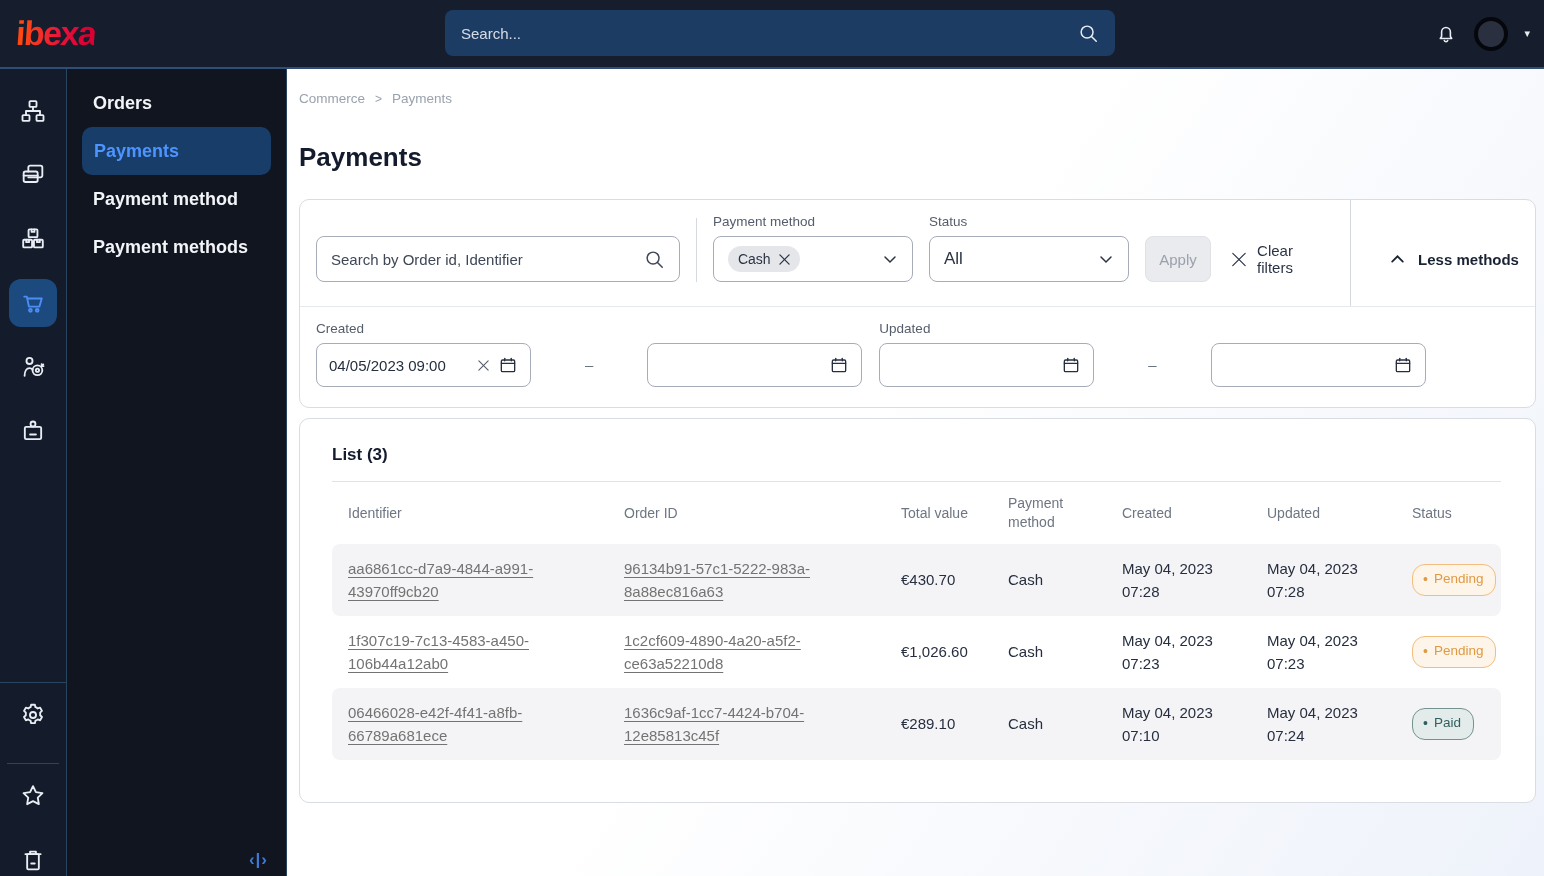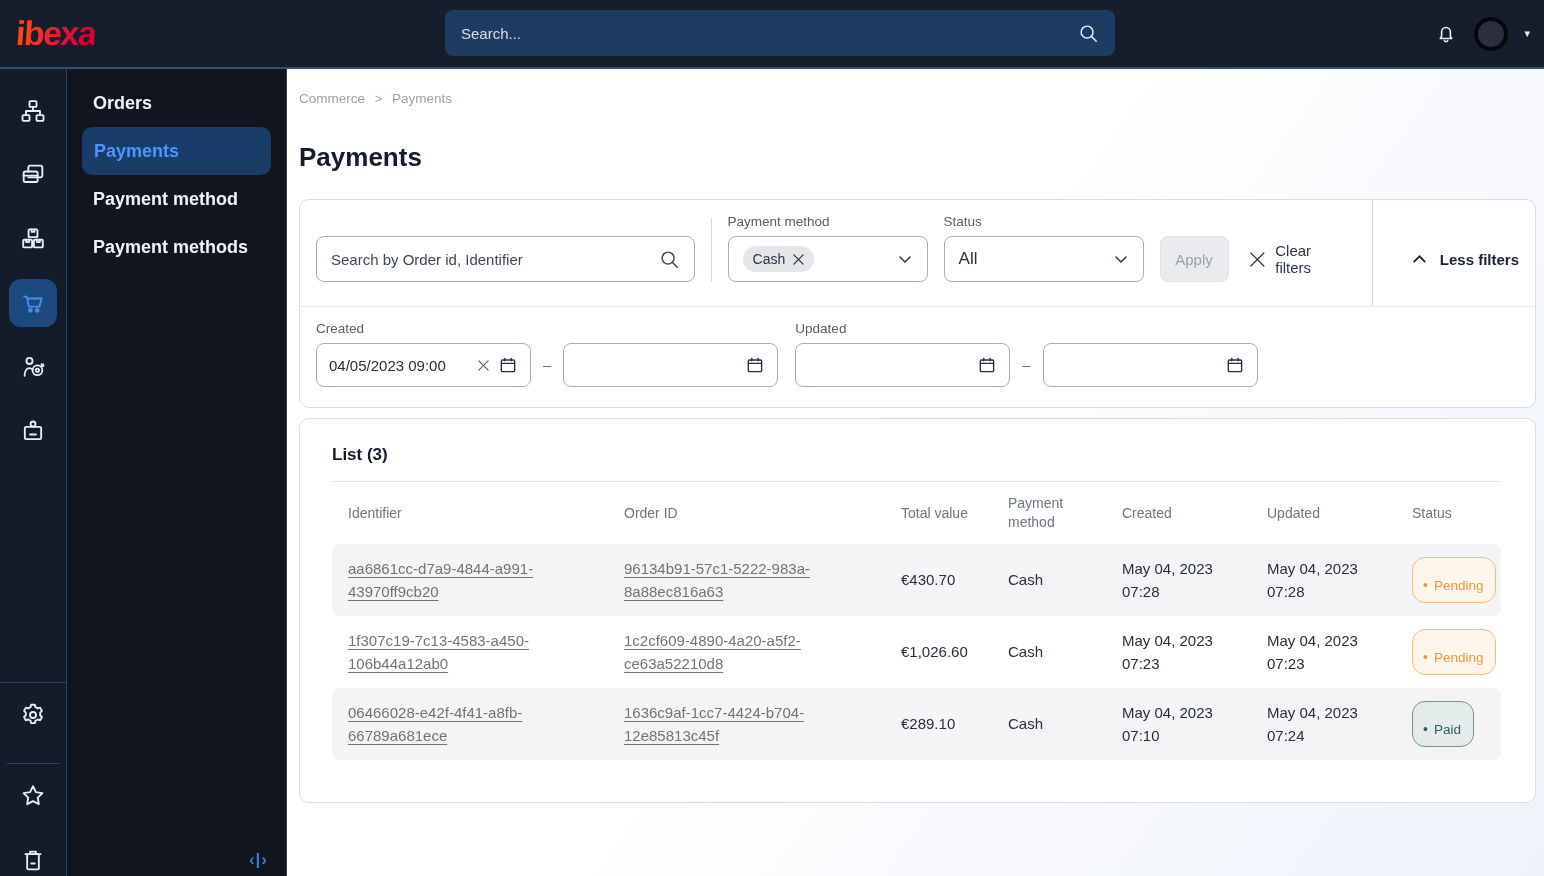--- a/index.html
+++ b/index.html
@@ -86,40 +86,40 @@
     font-size:15px; color:#2b3446; cursor:pointer; }
   .less-btn { margin-left:22px; height:46px; display:flex; align-items:center; gap:12px;
     font-size:15px; font-weight:700; color:#1a2333; cursor:pointer; white-space:nowrap; }
 
   .filter-row2 { display:flex; align-items:flex-end; padding:14px 16px 20px 16px; }
   .date-input { width:215px; height:44px; border:1px solid #a6adb9; border-radius:8px;
     display:flex; align-items:center; padding:0 12px; background:#fff; gap:8px; }
   .date-input input { flex:1; min-width:0; border:none; outline:none; font-size:15px;
     color:#262e3f; font-family:inherit; }
   .range-dash { margin:0 12px 14px 12px; color:#6b7280; font-size:15px; }
-  .date-pair { display:flex; align-items:flex-end; }
+  .date-pair { display:flex; align-items:flex-end;gap:42px; }
   .updated-group { margin-left:17px; }
 
   
   .list-card { margin-top:10px; padding:26px 34px 42px 32px; }
   .list-title { font-size:17px; font-weight:700; color:#131b2c; }
   .list-hr { height:1px; background:#dfe2e8; margin-top:16px; }
 
   .thead, .trow { display:grid;
     grid-template-columns:276px 277px 107px 114px 145px 145px 1fr; }
   .thead { min-height:62px; align-items:center; }
   .thead > div { padding-left:16px; font-size:14px; color:#6e7683; line-height:1.35; }
   .th-method { max-width:92px; }
   .trow { min-height:72px; align-items:center; border-radius:8px; }
   .trow.shaded { background:#f4f4f6; }
   .trow > div { padding-left:16px; font-size:15px; color:#262e3f; line-height:1.55; }
   .cell-link a { color:#737373; text-decoration:underline; text-underline-offset:3px;
     cursor:pointer; display:inline-block; max-width:222px; }
   .cell-date { max-width:126px; }
-  .badge { display:inline-flex; align-items:center; gap:6px; padding:17px 12px 5px 10px;
+  .badge { display:inline-flex; align-items:center; gap:6px; padding:4px 12px 5px 10px;
     border-radius:13px; font-size:13.5px; border:1px solid transparent; white-space:nowrap; }
   .badge::before { content:"•"; font-size:14px; }
   .badge.pending { color:#e09a44; border-color:#f2bd7e; background:#fdf5ea; }
   .badge.paid { color:#2f5f5e; border-color:#73938f; background:#e4eceb; }
 </style>
 </head>
 <body>
 
 <header class="topbar">
   <div class="logo">ibexa</div>
@@ -292,21 +292,21 @@
             </svg>
           <span>Clear filters</span>
         </div>
 
         <div class="vdiv tall" style="margin-left:22px"></div>
 
         <div class="less-btn">
           <svg width="17" height="17" viewBox="0 0 16 16" style="stroke:#1a2333;fill:none;stroke-width:1.7;stroke-linecap:round">
               <polyline points="3,10 8,5 13,10"></polyline>
             </svg>
-          <span>Less filters</span>
+          <span>Less methods</span>
         </div>
       </div>
 
       <div class="filter-row2">
         <div>
           <div class="fld-label">Created</div>
           <div class="date-pair">
             <div class="date-input">
               <input type="text" value="04/05/2023 09:00" style="">
               <svg width="13" height="13" viewBox="0 0 14 14" style="stroke:#565e6c;stroke-width:1.2;stroke-linecap:round">

